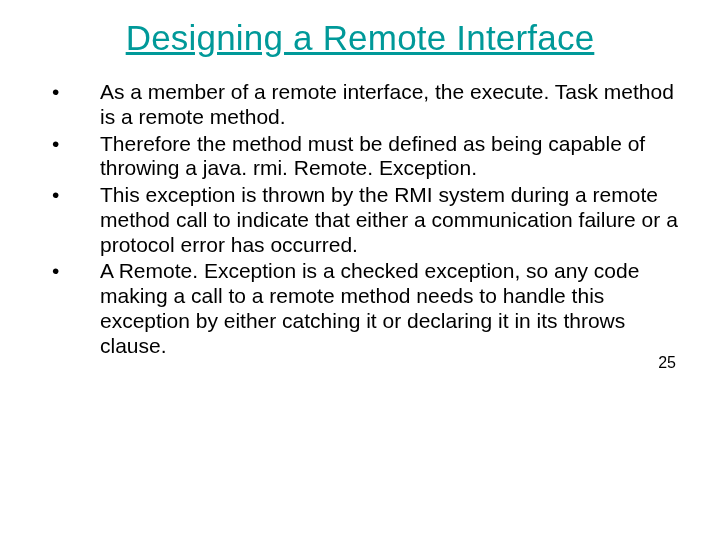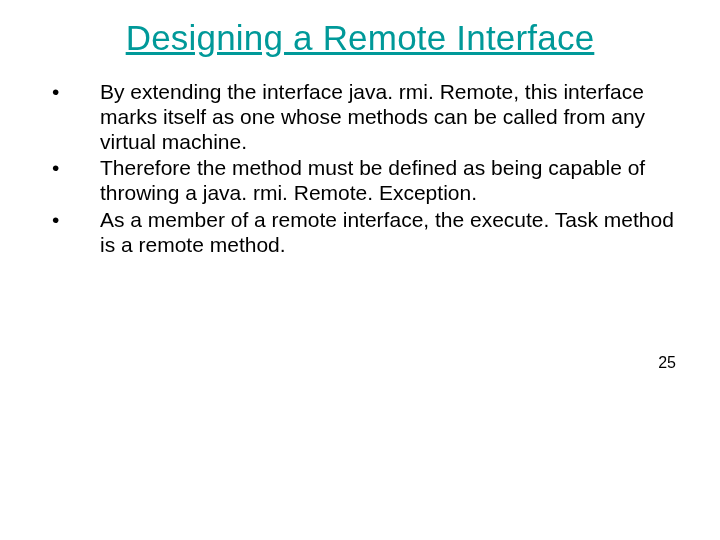--- a/index.html
+++ b/index.html
@@ -55,19 +55,20 @@
     font-size: 16px;
   }
 </style>
 </head>
 <body>
 
 <div class="slide">
   <h1 class="title">Designing a Remote Interface</h1>
 
   <ul class="bullets">
-    <li><span>By extending the interface java. rmi. Remote, this interface marks itself as one whose methods can be called from any virtual machine.</span></li>
+    <li><span>As a member of a remote interface, the execute. Task method is a remote method.</span></li>
     <li><span>Therefore the method must be defined as being capable of throwing a java. rmi. Remote. Exception.</span></li>
-    <li><span>As a member of a remote interface, the execute. Task method is a remote method.</span></li>
+    <li><span>This exception is thrown by the RMI system during a remote method call to indicate that either a communication failure or a protocol error has occurred.</span></li>
+    <li><span>A Remote. Exception is a checked exception, so any code making a call to a remote method needs to handle this exception by either catching it or declaring it in its throws clause.</span></li>
   </ul>
 
   <div class="pagenum">25</div>
 </div>
 
 </body></html>

